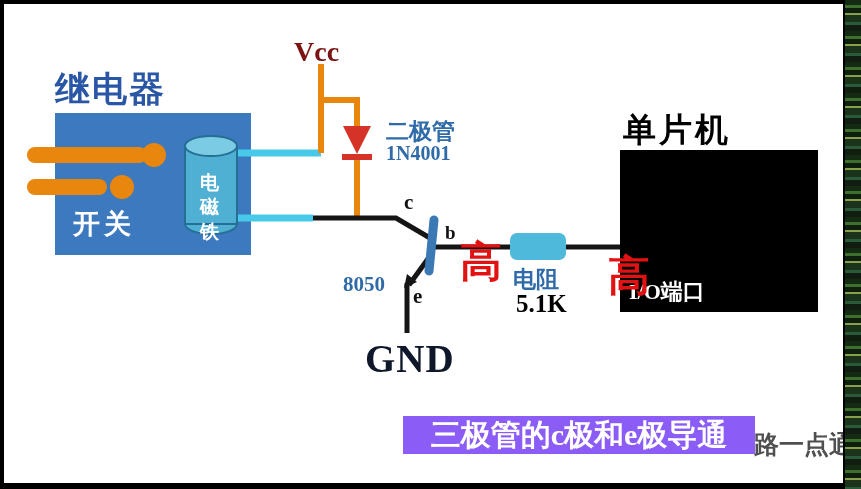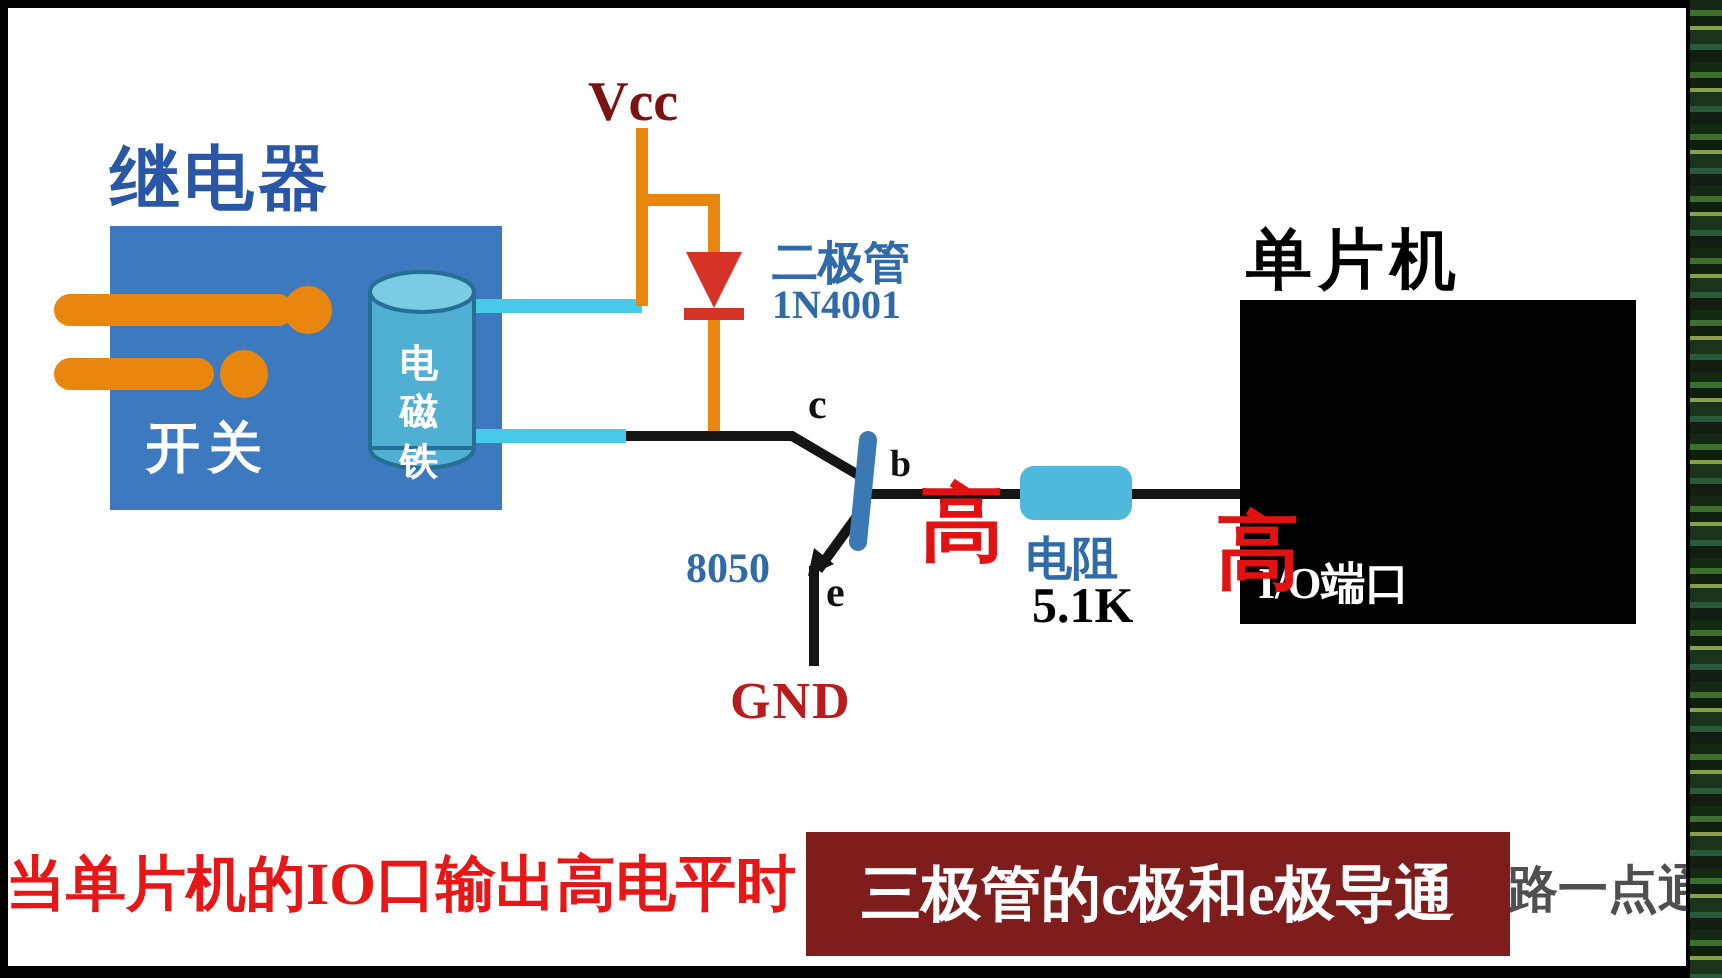--- a/index.html
+++ b/index.html
@@ -17,22 +17,22 @@
   #schematic{position:absolute; left:0; top:0; z-index:1;}
   .frame{position:absolute; background:#000; z-index:50;}
   #right-strip{
     position:absolute; right:0; top:0; width:16px; height:489px; z-index:50;
     border-left:2px solid #000;
     background:repeating-linear-gradient(180deg,
       #142a12 0 5px, #3f6f2f 5px 8px, #0e1f0e 8px 13px, #88a04c 13px 15px,
       #1b331b 15px 22px, #2a5a3a 22px 25px, #101d10 25px 31px);
   }
   #caption-box{
-    position:absolute; left:403px; top:416px; width:352px; height:62px;
-    background:#7f1d1d; z-index:40; display:flex; align-items:center; justify-content:center;
+    position:absolute; left:403px; top:416px; width:352px; height:38px;
+    background:#8b5cf6; z-index:40; display:flex; align-items:center; justify-content:center;
   }
 </style>
 </head>
 <body>
 
 <div id="stage">
 
   <svg id="schematic" width="861" height="489" viewBox="0 0 861 489">
 
     <rect x="55" y="113" width="196" height="142" fill="#3D79BE"></rect>
@@ -103,23 +103,22 @@
   <div class="t" style="left:413px; top:284px; font-size:21px; color:#111;">e</div>
 
   <div class="t" style="left:460px; top:234px; font-size:42px; color:#E31212;">高</div>
   <div class="t" style="left:608px; top:248px; font-size:42px; color:#E31212; z-index:12;">高</div>
 
   <div class="t" style="left:513px; top:264px; font-size:23px; color:#2F6BA8;">电阻</div>
   <div class="t" style="left:516px; top:290px; font-size:25px; color:#000000;">5.1K</div>
 
   <div class="t" style="left:629px; top:236px; font-size:22px; color:#fff;margin-top:41px;">I/O端口</div>
 
-  <div class="t" style="left:365px; top:336px; font-size:26px; color:#b91c1c; letter-spacing:1px;">GND</div>
+  <div class="t" style="left:365px; top:336px; font-size:39px; color:#0f172a; letter-spacing:1px;">GND</div>
 
-  <div class="t" style="left:3px; top:422px; font-size:30px; color:#E81717; z-index:41;">当单片机的IO口输出高电平时</div>
 
   <div id="caption-box">
     <span class="t" style="position:static; font-size:30px; color:#fff;">三极管的c极和e极导通</span>
   </div>
 
   <div class="t" style="left:754px; top:428px; font-size:25px; color:#4F4F4F; z-index:39;">路一点通</div>
 
 
   <div class="frame" style="left:0; top:0; width:861px; height:4px;"></div>
   <div class="frame" style="left:0; top:0; width:4px; height:489px;"></div>

